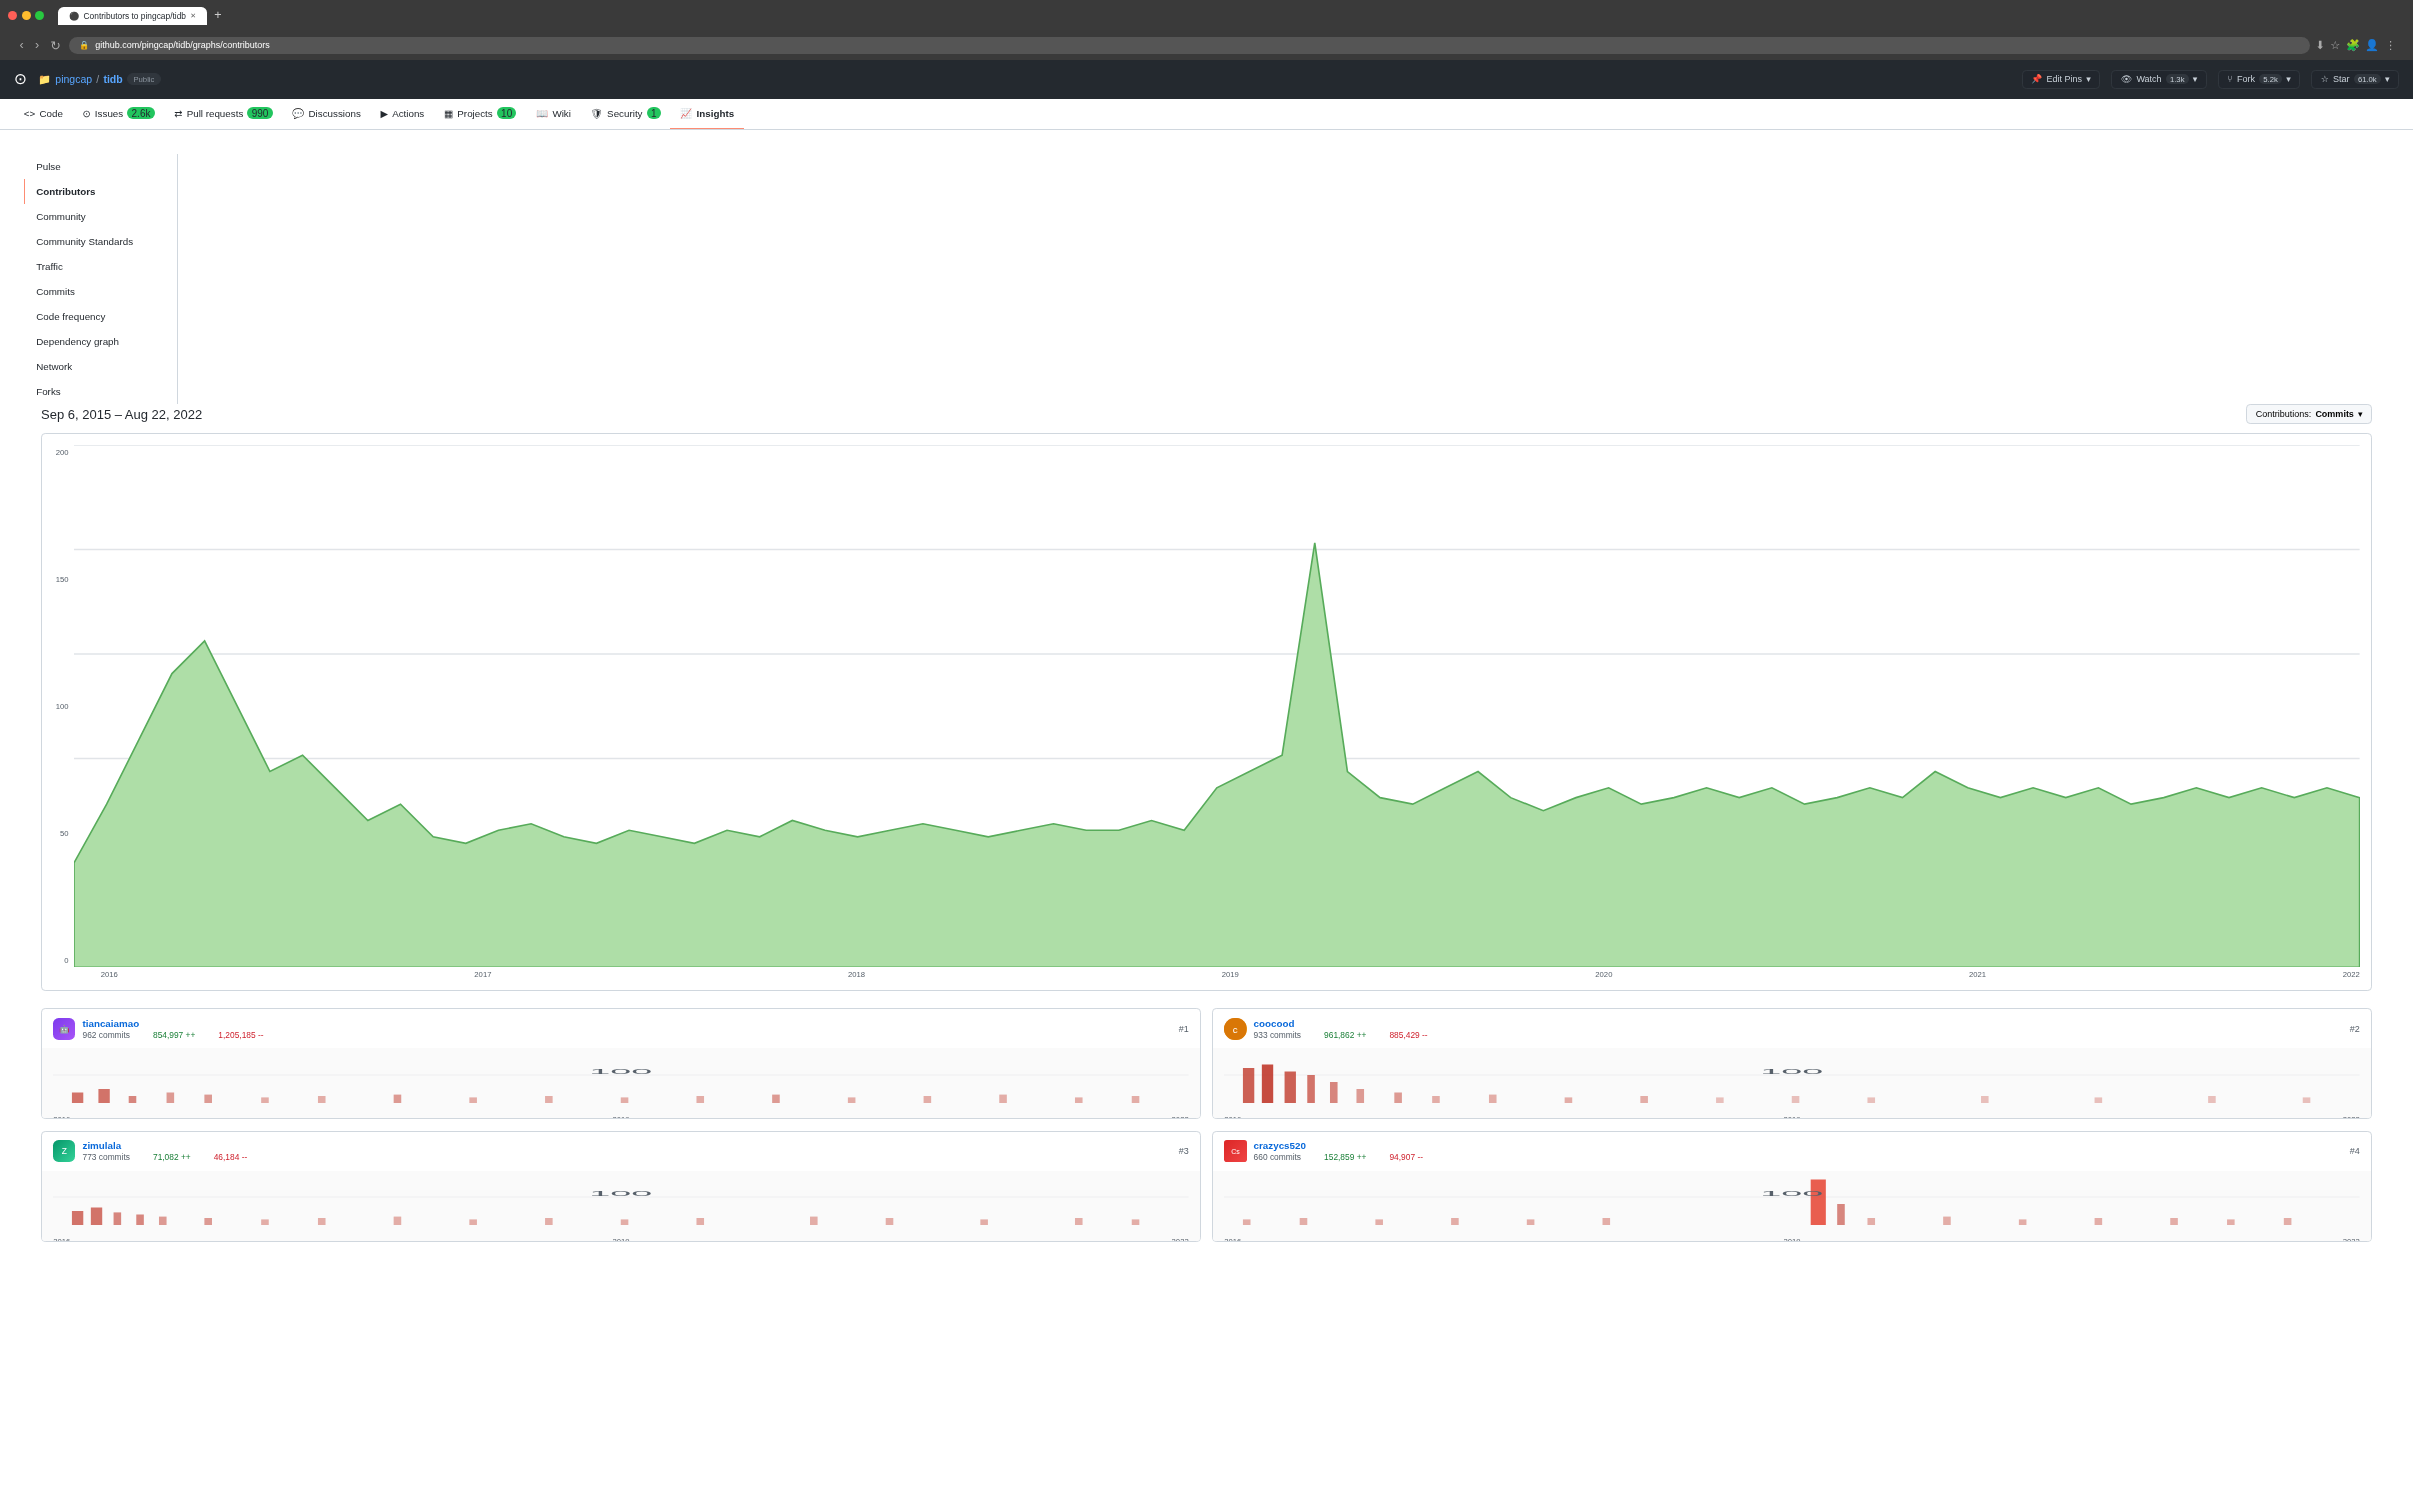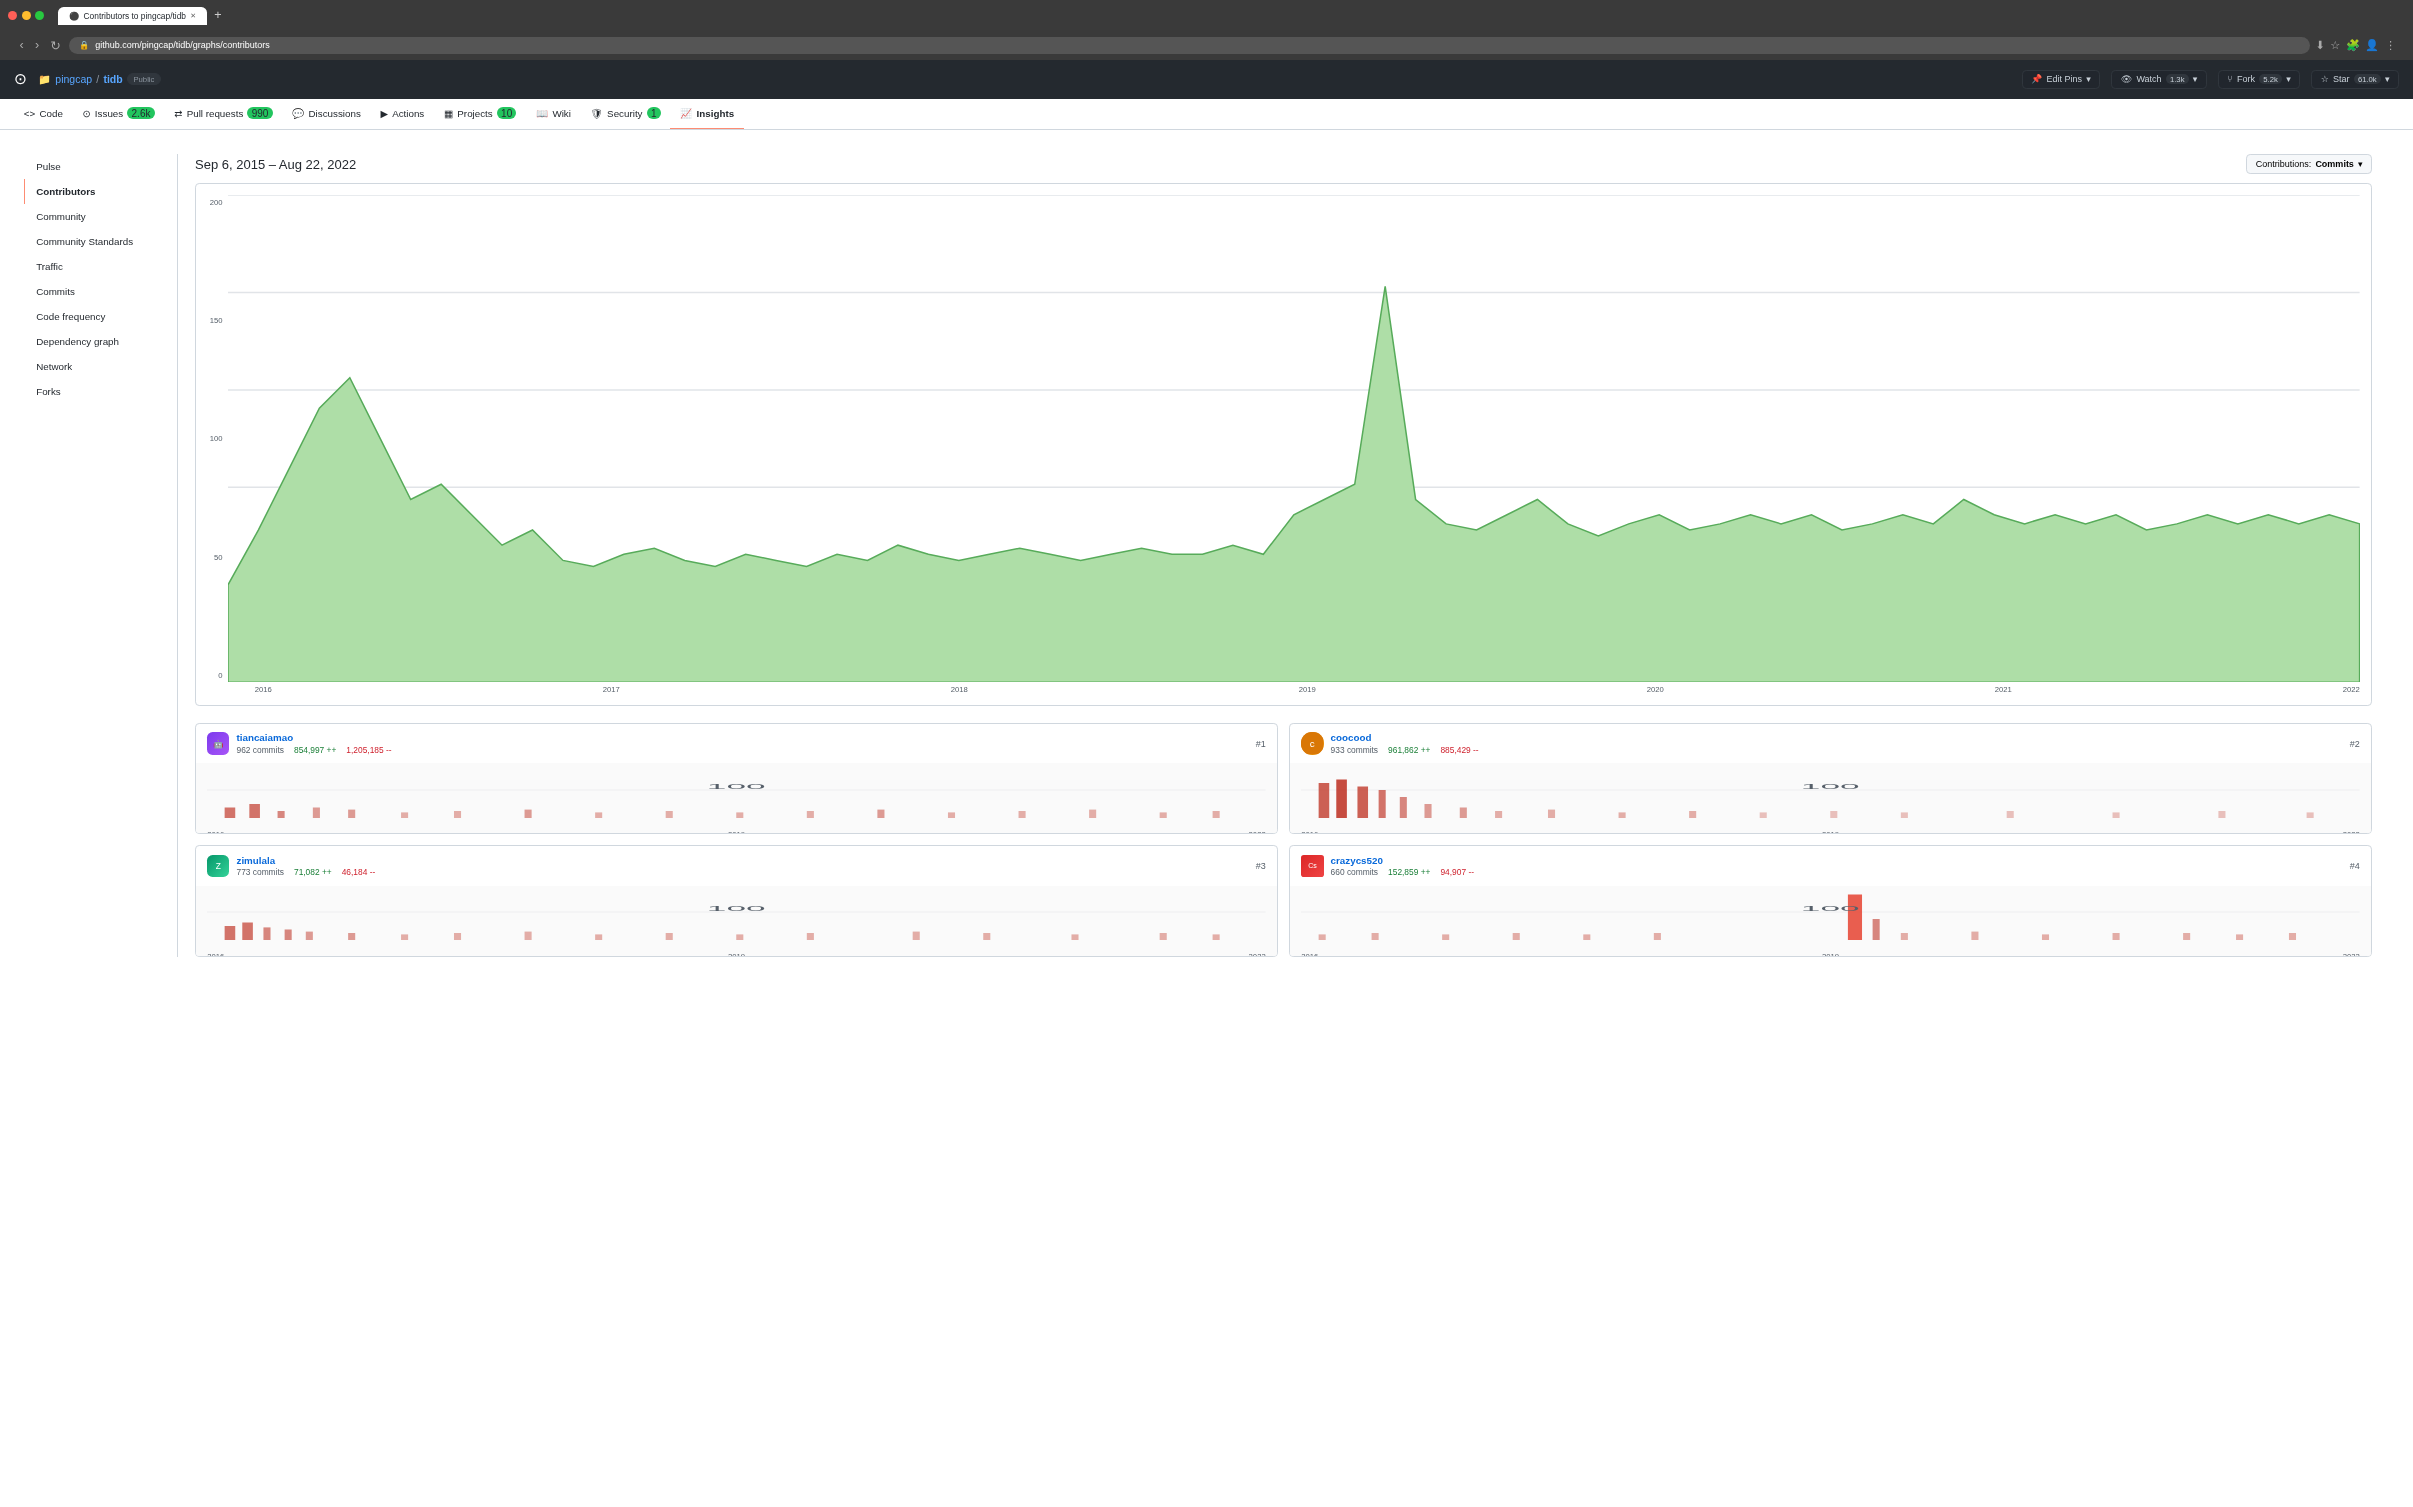--- a/index.html
+++ b/index.html
@@ -42,21 +42,21 @@
     .gh-action-btn { background: #21262d; border: 0.7px solid #30363d; color: #c9d1d9; border-radius: 4.2px; padding: 3.5px 8.4px; font-size: 9px; cursor: pointer; display: flex; align-items: center; gap: 4.2px; }
     .gh-action-btn .count { background: #30363d; border-radius: 7px; padding: 0.7px 4.2px; font-size: 7.7px; }
 
     
     .gh-repo-nav { border-bottom: 0.7px solid #d0d7de; padding: 0 14px; display: flex; gap: 0; overflow-x: auto; }
     .gh-nav-item { padding: 8.4px 9.8px; font-size: 9.8px; color: #24292f; cursor: pointer; display: flex; align-items: center; gap: 4.2px; border-bottom: 1.4px solid transparent; white-space: nowrap; text-decoration: none; }
     .gh-nav-item.active { color: #24292f; border-bottom-color: #fd8c73; font-weight: 600; }
     .gh-nav-item .badge { background: #22c55e; border-radius: 7px; padding: 0.7px 4.2px; font-size: 10px; color: #24292f; }
 
     
-    .gh-content { display: flex; padding: 24px; gap: 0; }
+    .gh-content { display: flex; padding: 24px; gap: 0; flex-direction: column; }
 
     
     .gh-sidebar { width: 154px; min-width: 154px; border-right: 0.7px solid #d0d7de; padding-right: 0; }
     .sidebar-item { padding: 7px 11.2px; font-size: 9.8px; cursor: pointer; color: #24292f; border-left: 1.4px solid transparent; display: block; text-decoration: none; }
     .sidebar-item.active { background: #fff; border-left: 1.4px solid #fd8c73; font-weight: 600; }
 
     
     .gh-main { flex: 1; padding: 0 17px; }
 
     
@@ -70,21 +70,21 @@
     .chart-container { border: 0.7px solid #d0d7de; border-radius: 4.2px; padding: 11.2px; margin-bottom: 17px; }
     .chart-svg { width: 100%; height: 100%; }
 
     
     .contributors-grid { display: grid; grid-template-columns: 1fr 1fr; gap: 11.2px; }
     .contributor-card { border: 0.7px solid #d0d7de; border-radius: 4.2px; overflow: hidden; }
     .contributor-header { display: flex; align-items: center; padding: 8.4px 11.2px; gap: 7px; }
     .contributor-avatar { width: 22.3px; height: 22.3px; border-radius: 50%; background: #8b949e; overflow: hidden; }
     .contributor-info { flex: 1; }
     .contributor-name { font-size: 9.8px; font-weight: 600; color: #0969da; }
-    .contributor-stats { font-size: 8.4px; color: #57606a; margin-top: 1.4px; display: flex; gap: 10px; align-items: center; text-align: right; }
+    .contributor-stats { font-size: 8.4px; color: #57606a; margin-top: 1.4px; display: flex; gap: 23px; align-items: center; text-align: right; }
     .stat-additions { color: #1a7f37; }
     .stat-deletions { color: #cf222e; }
     .contributor-rank { font-size: 9px; color: #57606a; margin-left: auto; }
     .contributor-chart { padding: 5.6px 11.2px 8.4px; background: #fafafa; position: relative; height: 70px; }
     .contrib-chart-svg { width: 100%; height: 56px; }
     .contrib-chart-labels { display: flex; justify-content: space-between; font-size: 7.7px; color: #57606a; margin-top: 2.8px; }
 
     
     .main-chart-wrapper { display: flex; align-items: stretch; gap: 0; }
     .y-labels { display: flex; flex-direction: column; justify-content: space-between; padding: 2.8px 5.6px 14px 0; font-size: 7.7px; color: #57606a; text-align: right; min-width: 21px; }

